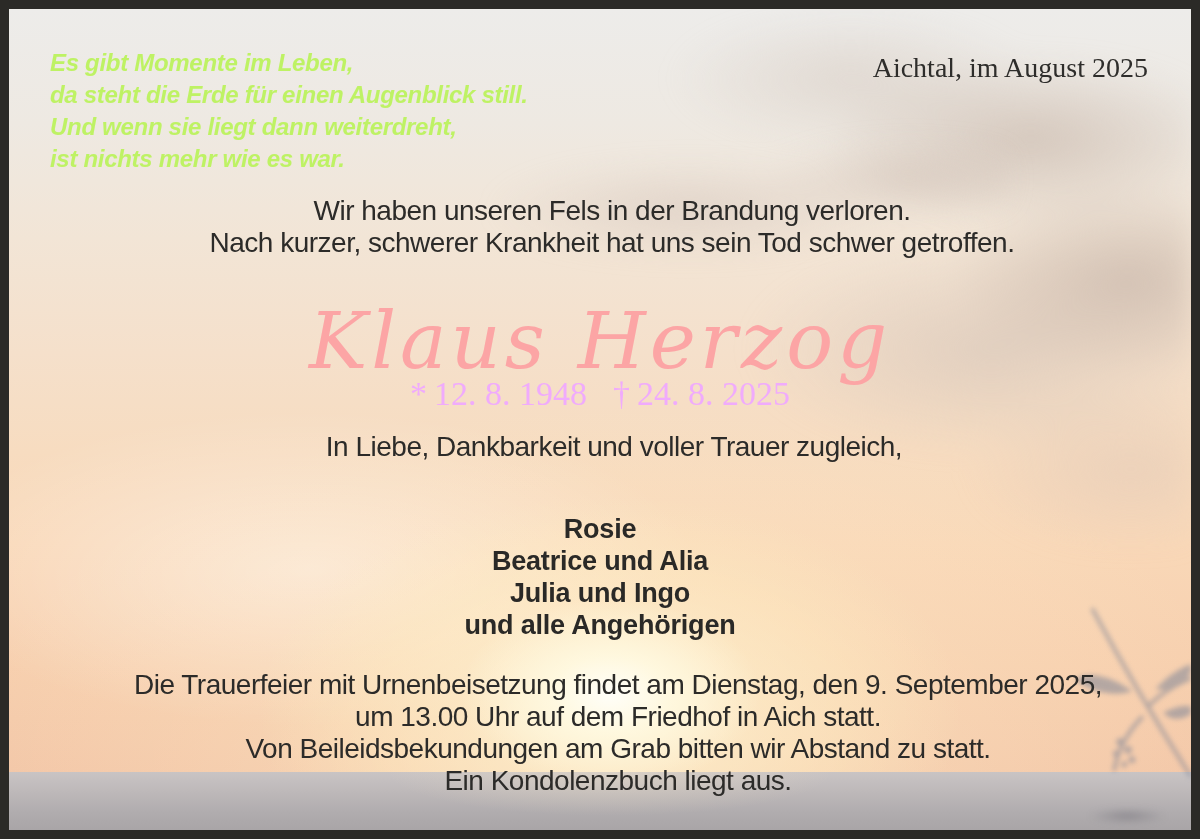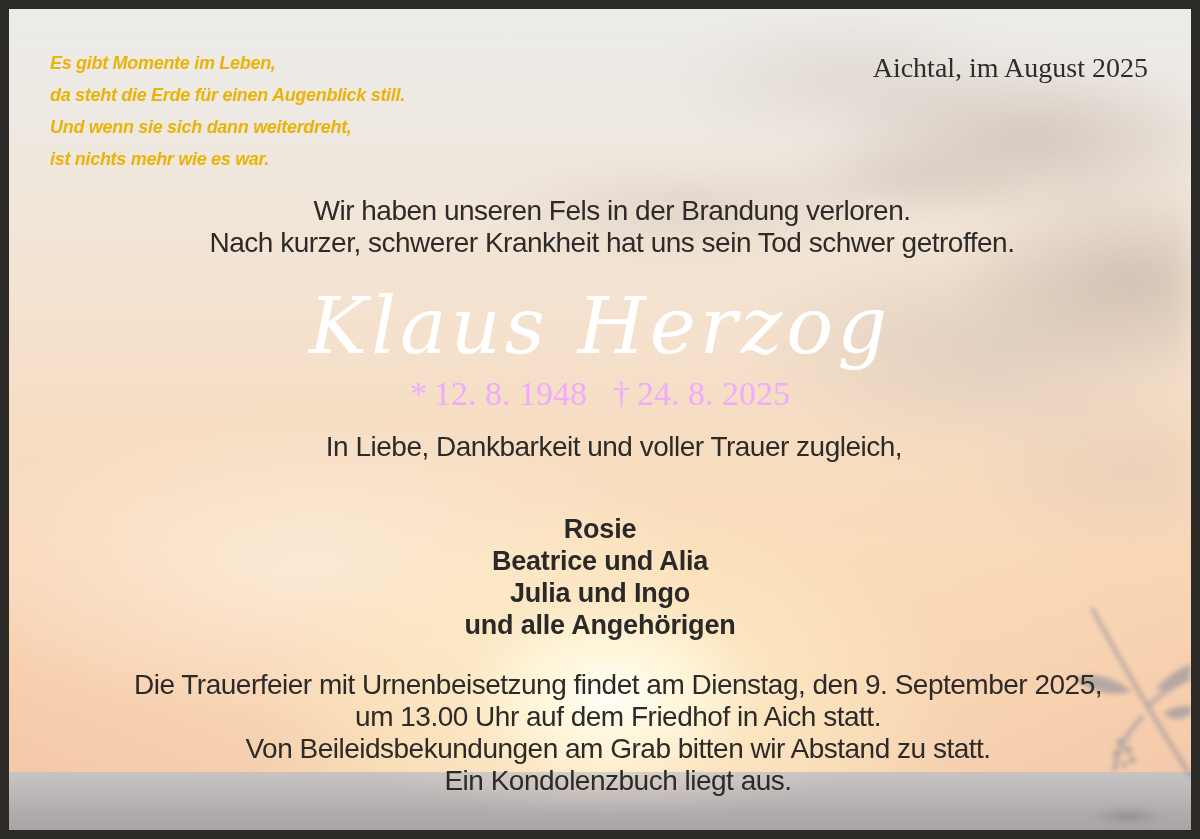--- a/index.html
+++ b/index.html
@@ -53,34 +53,34 @@
     filter:blur(2.5px);opacity:0.55;
   }
   .sea-sprig{
     position:absolute;right:14px;top:792px;width:110px;height:30px;
     filter:blur(3px);
     background:radial-gradient(52px 11px at 55% 50%, rgba(116,114,122,0.55) 0%, rgba(116,114,122,0) 75%);
   }
   
   .poem{
     position:absolute;left:41px;top:38px;
-    font-size:18px;line-height:32px;font-weight:700;font-style:italic;
-    letter-spacing:-0.3px;color:#eab308;
+    font-size:24px;line-height:32px;font-weight:700;font-style:italic;
+    letter-spacing:-0.3px;color:#bef264;
   }
   .dateline{
     position:absolute;right:43px;top:43px;
     font-family:"Liberation Serif", serif;
     font-size:28px;color:#2e2d2b;
   }
   .center{position:absolute;left:0;right:0;text-align:center;}
   .intro{top:186px;font-size:28px;line-height:32px;letter-spacing:-0.5px;color:#2c2b29;padding-left:24px;}
   .name{
-    top:269px;
+    top:284px;
     font-family:"DejaVu Serif", serif;font-style:italic;
-    font-size:78px;line-height:96px;letter-spacing:4px;color:#ffffff;
+    font-size:78px;line-height:96px;letter-spacing:4px;color:#fca5a5;
   }
   .dates{
     top:366px;font-family:"Liberation Serif", serif;
     font-size:34px;color:#f0abfc;
   }
   .dates .death-part{margin-left:26px;}
   .dates .sym{margin-right:7px;}
   .farewell{top:421px;font-size:28px;line-height:33px;letter-spacing:-0.5px;color:#2c2b29;padding-left:28px;}
   .mourners{top:504px;font-size:27px;line-height:32px;font-weight:700;letter-spacing:-0.2px;color:#2a2927;}
   .details{top:660px;font-size:28px;line-height:32px;letter-spacing:-0.5px;color:#2c2b29;margin-left:36px;}
@@ -110,21 +110,21 @@
       <circle cx="44" cy="162" r="3.5"></circle>
       <circle cx="60" cy="168" r="3.5"></circle>
       <circle cx="52" cy="173" r="3"></circle>
     </g>
   </svg>
   <div class="sea-sprig"></div>
 
   <div class="poem">
     <span class="line">Es gibt Momente im Leben,</span>
     <span class="line">da steht die Erde für einen Augenblick still.</span>
-    <span class="line">Und wenn sie sich dann weiterdreht,</span>
+    <span class="line">Und wenn sie liegt dann weiterdreht,</span>
     <span class="line">ist nichts mehr wie es war.</span>
   </div>
 
   <div class="dateline">Aichtal, im August 2025</div>
 
   <div class="center intro">
     <span class="line">Wir haben unseren Fels in der Brandung verloren.</span>
     <span class="line">Nach kurzer, schwerer Krankheit hat uns sein Tod schwer getroffen.</span>
   </div>
 

